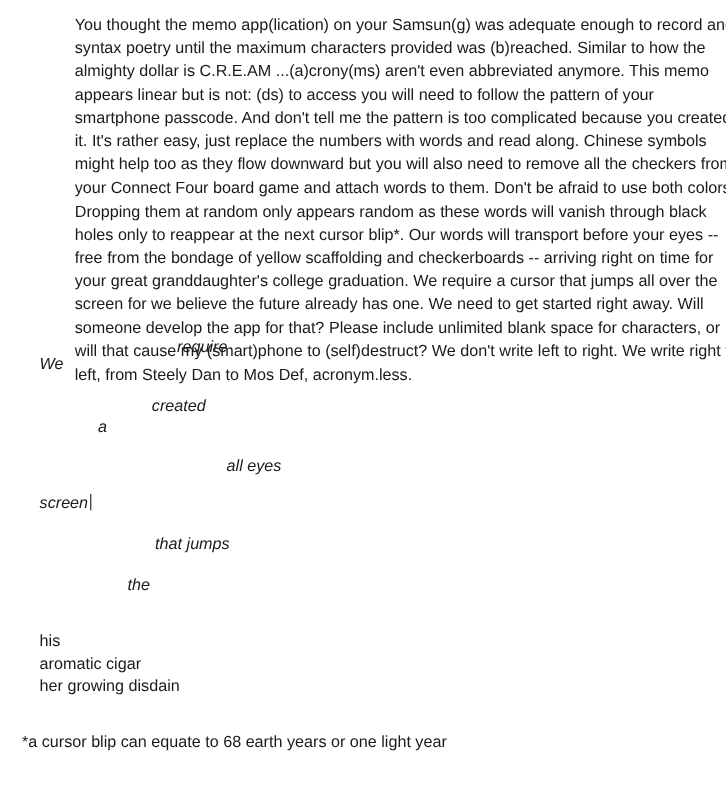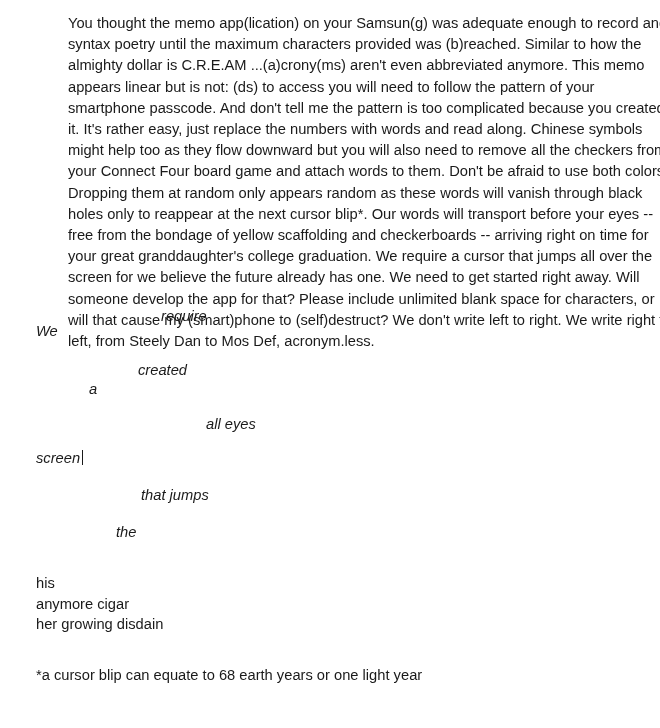--- a/index.html
+++ b/index.html
@@ -76,21 +76,21 @@
     left: 36px;
     top: 573px;
     font-size: 14.7px;
     line-height: 20.5px;
     white-space: pre-line;
   }
 
   
   #footnote {
     position: absolute;
-    left: 36px;
+    left: 20px;
     top: 665px;
     font-size: 14.7px;
     line-height: 20px;
     white-space: pre;
   }
 </style>
 </head>
 <body>
 
 <div id="page">
@@ -102,18 +102,18 @@
       <span class="word" style="left: 36px; top: 322px;">We</span>
       <span class="word" style="left: 138px; top: 361px;">created</span>
       <span class="word" style="left: 89px; top: 380px;">a</span>
       <span class="word" style="left: 206px; top: 415px;">all eyes</span>
       <span class="word" style="left: 36px; top: 449px;">screen<span class="caret"></span></span>
       <span class="word" style="left: 141px; top: 486px;">that jumps</span>
       <span class="word" style="left: 96px; top: 523px; margin-left: 20px;">the</span>
     </div>
 
   <div id="stanza">his
-anymore cigar
+aromatic cigar
 her growing disdain</div>
 
   <div id="footnote">*a cursor blip can equate to 68 earth years or one light year</div>
 
 </div>
 
 </body></html>

